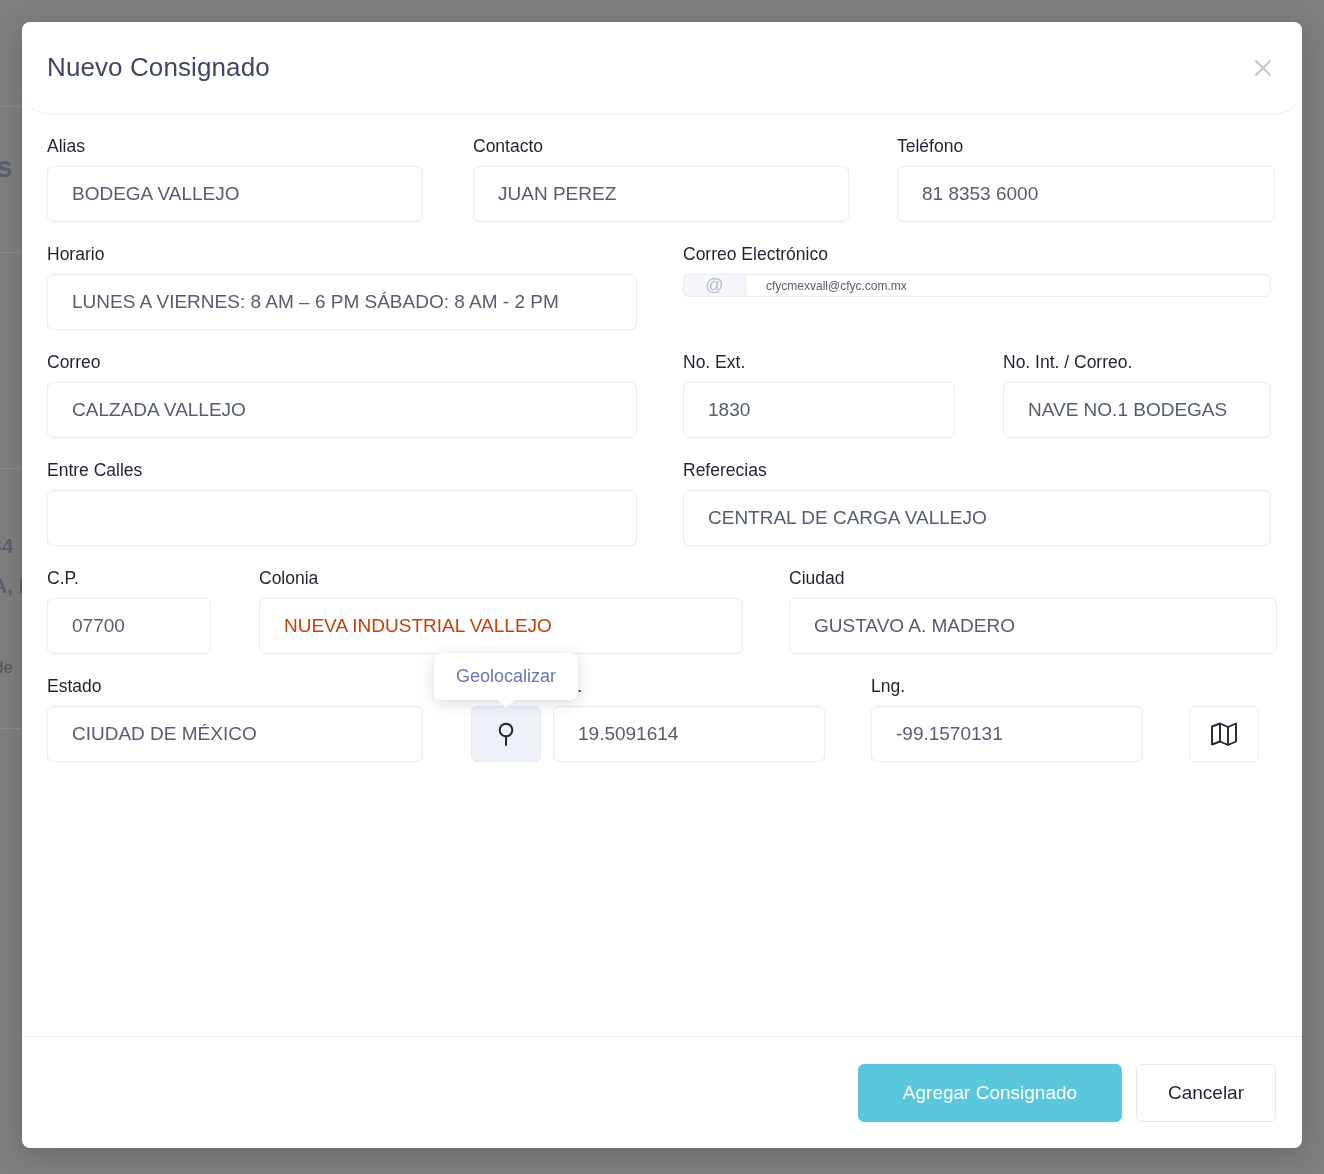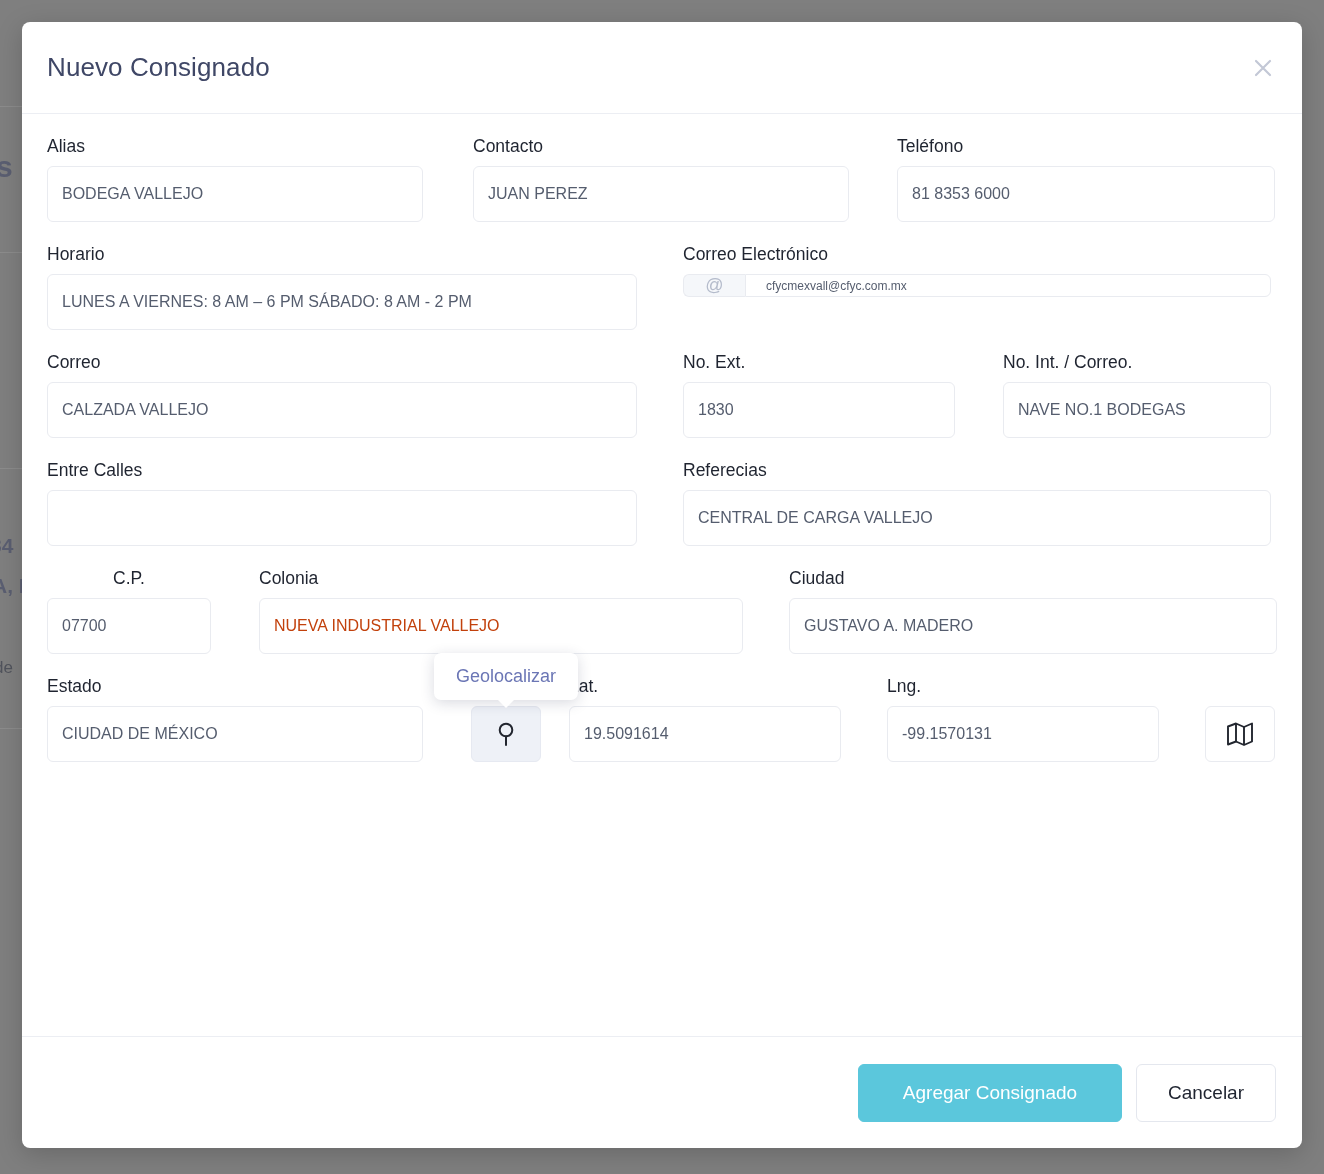--- a/index.html
+++ b/index.html
@@ -40,20 +40,21 @@
     overflow: hidden;
   }
 
   
   .modal-header {
     height: 92px; flex: 0 0 92px;
     border-bottom: 1px solid #eceef3;
     display: flex; align-items: center;
     padding: 0 24px 0 25px;
     position: relative;
+    border-radius: 26px;
   }
   .modal-title {
     font-size: 26px;
     color: #3f4766;
     letter-spacing: .1px;
   }
   .close-btn {
     position: absolute;
     right: 22px; top: 50%; transform: translateY(-50%);
     width: 34px; height: 34px;
@@ -80,22 +81,22 @@
     margin-bottom: 9px;
     line-height: 1.2;
     height: 21px;
   }
   .control {
     height: 56px;
     border: 1px solid #e9ebf0;
     border-radius: 6px;
     background: #fff;
     display: flex; align-items: center;
-    padding: 0 14px;
-    font-size: 16px;
+    padding: 0 24px;
+    font-size: 19px;
     color: #555d6e;
     white-space: nowrap;
     overflow: hidden;
   }
   .control.accent { color: #c2410c; }
 
   
   .input-group { display: flex; align-items: stretch; width: 100%; }
   .ig-addon {
     width: 62px; flex: 0 0 62px;
@@ -262,41 +263,41 @@
         <span class="label">Entre Calles</span>
         <div class="control"></div>
       </div>
       <div class="field" style="width:588px;">
         <span class="label">Referecias</span>
         <div class="control">CENTRAL DE CARGA VALLEJO</div>
       </div>
     </div>
 
     <div class="row">
-      <div class="field" style="width:164px; margin-right:48px;text-align:center;">
+      <div class="field" style="width:164px; margin-right:48px;">
         <span class="label">C.P.</span>
         <div class="control">07700</div>
       </div>
       <div class="field" style="width:484px; margin-right:46px;">
         <span class="label">Colonia</span>
         <div class="control accent">NUEVA INDUSTRIAL VALLEJO</div>
       </div>
       <div class="field" style="width:488px;">
         <span class="label">Ciudad</span>
         <div class="control">GUSTAVO A. MADERO</div>
       </div>
     </div>
 
     <div class="row" style="align-items:flex-end;">
       <div class="field" style="width:376px; margin-right:48px;">
         <span class="label">Estado</span>
         <div class="control">CIUDAD DE MÉXICO</div>
       </div>
 
-      <div class="tooltip-wrap" style="margin-right:28px;">
+      <div class="tooltip-wrap" style="margin-right:12px;">
         <div class="tooltip">Geolocalizar</div>
         <button class="icon-btn soft">
           <span>
             <svg width="20" height="26" viewBox="0 0 20 26" fill="none" stroke="#22262f" stroke-width="2">
               <circle cx="10" cy="9" r="6.3"></circle>
               <path d="M10 15.4 V24" stroke-linecap="round"></path>
             </svg>
           </span>
         </button>
       </div>

